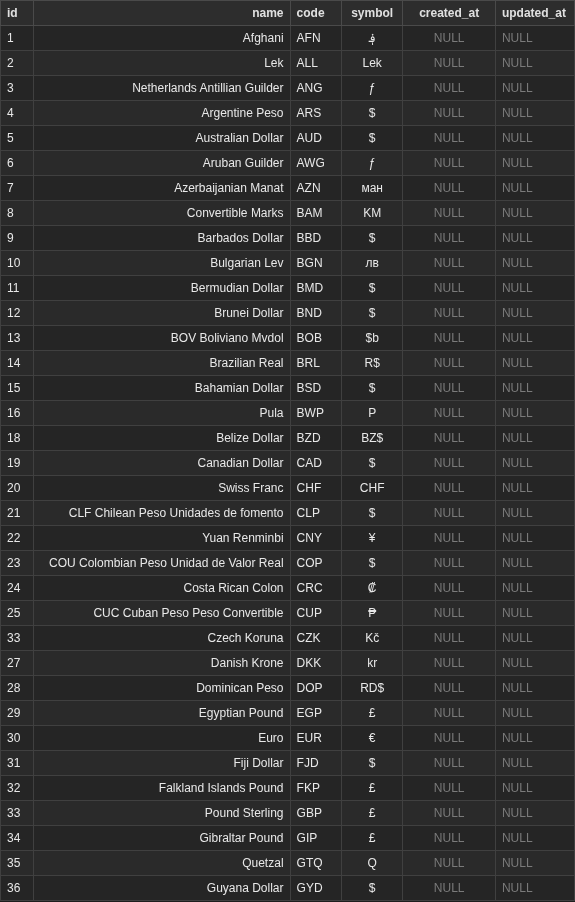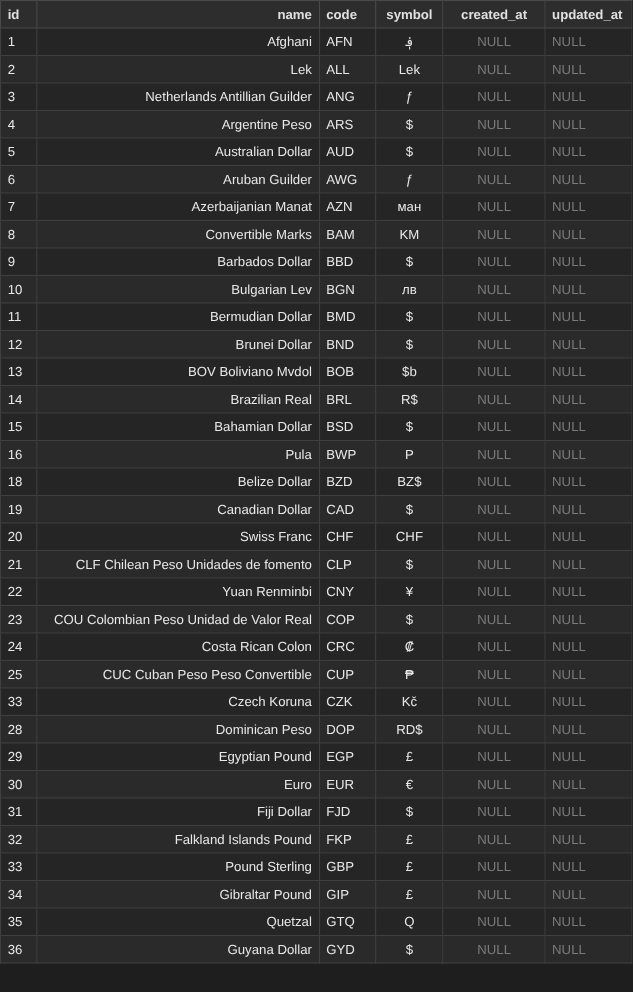--- a/index.html
+++ b/index.html
@@ -292,20 +292,28 @@
       </tr>
       <tr>
         <td class="col-id data-val">33</td>
         <td class="col-name data-val">Czech Koruna</td>
         <td class="col-code data-val">CZK</td>
         <td class="col-symbol data-val">Kč</td>
         <td class="col-created null-val">NULL</td>
         <td class="col-updated null-val">NULL</td>
       </tr>
       <tr>
+        <td class="col-id data-val">27</td>
+        <td class="col-name data-val">Danish Krone</td>
+        <td class="col-code data-val">DKK</td>
+        <td class="col-symbol data-val">kr</td>
+        <td class="col-created null-val">NULL</td>
+        <td class="col-updated null-val">NULL</td>
+      </tr>
+      <tr>
         <td class="col-id data-val">28</td>
         <td class="col-name data-val">Dominican Peso</td>
         <td class="col-code data-val">DOP</td>
         <td class="col-symbol data-val">RD$</td>
         <td class="col-created null-val">NULL</td>
         <td class="col-updated null-val">NULL</td>
       </tr>
       <tr>
         <td class="col-id data-val">29</td>
         <td class="col-name data-val">Egyptian Pound</td>

